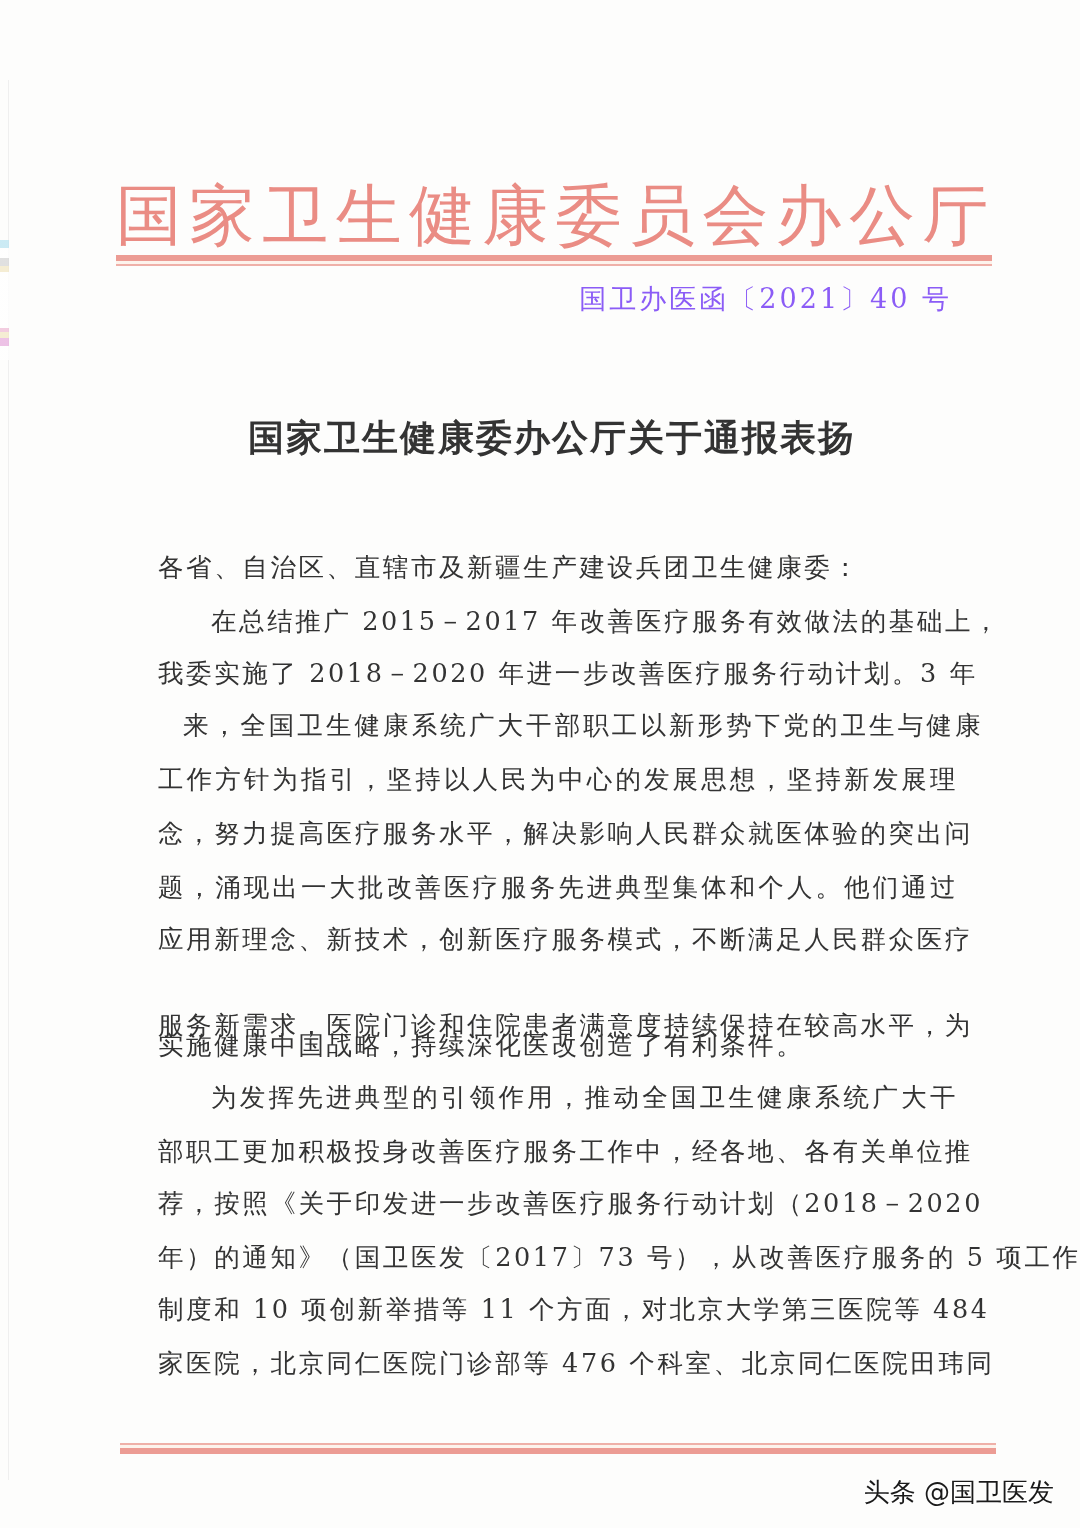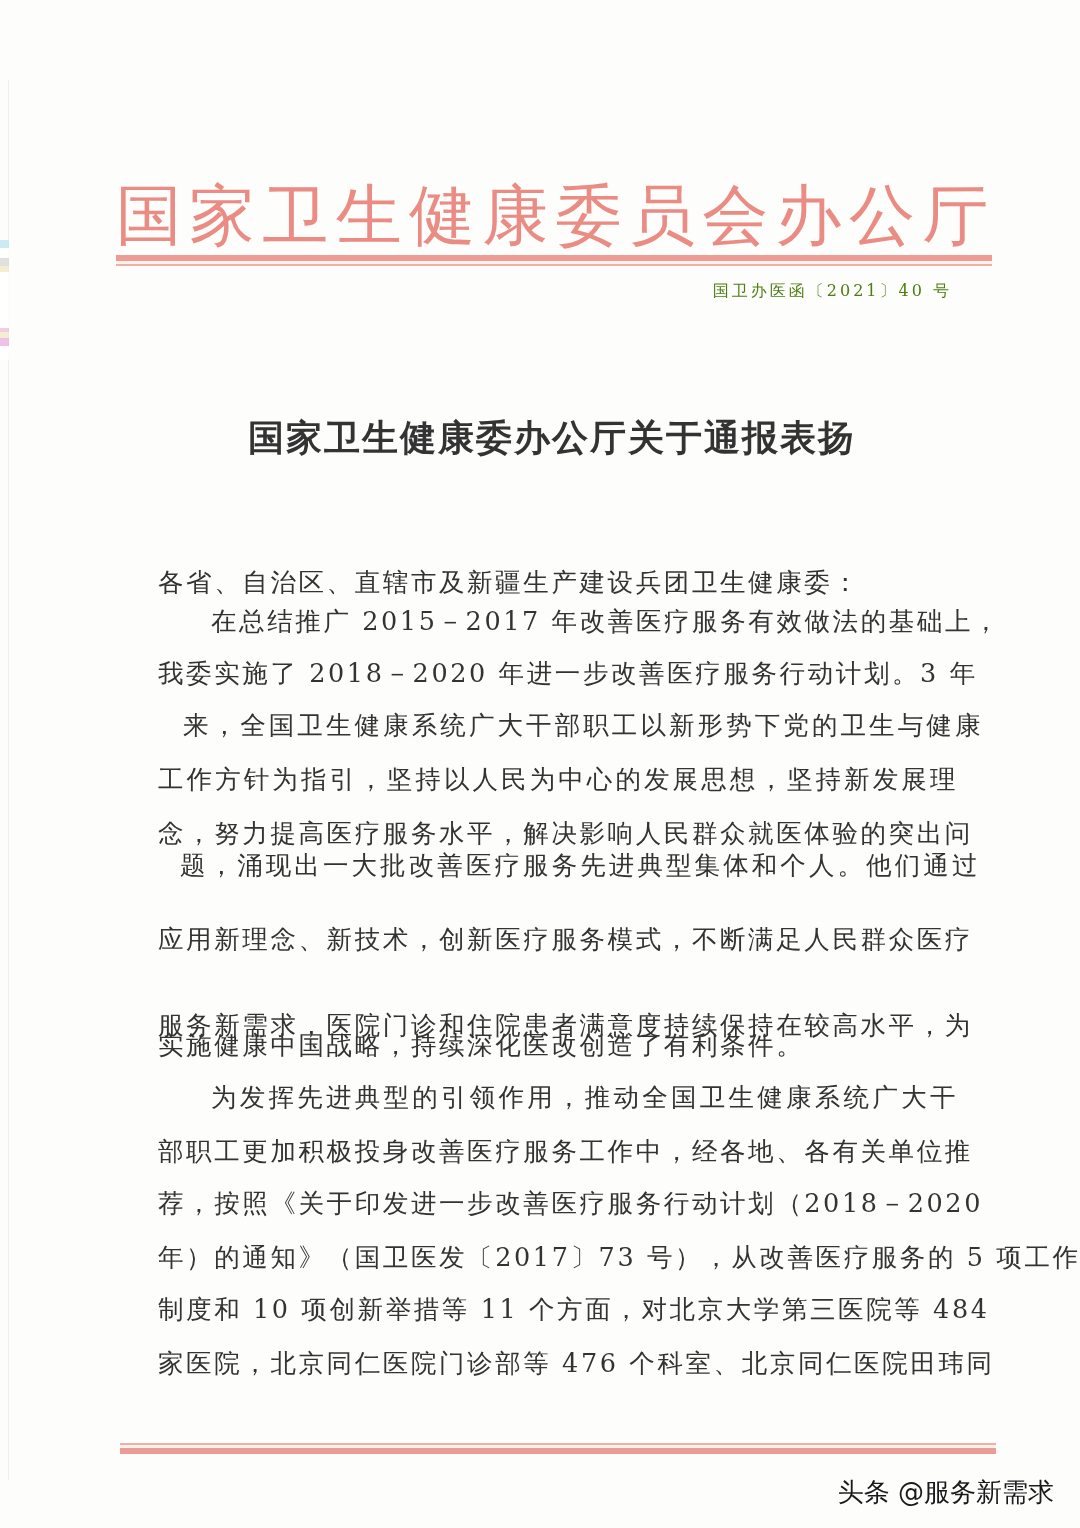--- a/index.html
+++ b/index.html
@@ -77,22 +77,22 @@
       background: #fdf3ec;
     }
     .rule-thin {
       height: 2px;
       background: #efb0a8;
     }
     .doc-number {
       position: absolute;
       right: 128px;
       top: 281px;
-      font-size: 16px;
-      color: #4d7c0f;
+      font-size: 27px;
+      color: #8b5cf6;
       letter-spacing: 3px;
       text-align: right;
     }
     .title-block {
       position: absolute;
       left: 12px;
       width: 1080px;
       text-align: center;
       top: 411px;
     }
@@ -164,37 +164,37 @@
   <div class="rule-thin"></div>
 </div>
 
 <div class="doc-number">国卫办医函〔2021〕40 号</div>
 
 <div class="title-block">
   <div class="title-line">国家卫生健康委办公厅关于通报表扬</div>
 </div>
 
 <div class="body-text" style="top:0;">
-  <div class="line" style="top:549px;margin-top:15px;">各省、自治区、直辖市及新疆生产建设兵团卫生健康委：</div>
+  <div class="line" style="top:549px;">各省、自治区、直辖市及新疆生产建设兵团卫生健康委：</div>
   <div class="line justify" style="top:603px; left:53px; width:747px;">在总结推广 2015－2017 年改善医疗服务有效做法的基础上，</div>
   <div class="line justify" style="top:655px;">我委实施了 2018－2020 年进一步改善医疗服务行动计划。3 年</div>
   <div class="line justify" style="top:707px;margin-left:25px;">来，全国卫生健康系统广大干部职工以新形势下党的卫生与健康</div>
   <div class="line justify" style="top:761px;">工作方针为指引，坚持以人民为中心的发展思想，坚持新发展理</div>
   <div class="line justify" style="top:815px;">念，努力提高医疗服务水平，解决影响人民群众就医体验的突出问</div>
-  <div class="line justify" style="top:847px;margin-left:22px;">题，涌现出一大批改善医疗服务先进典型集体和个人。他们通过</div>
+  <div class="line justify" style="top:869px;">题，涌现出一大批改善医疗服务先进典型集体和个人。他们通过</div>
   <div class="line justify" style="top:921px;">应用新理念、新技术，创新医疗服务模式，不断满足人民群众医疗</div>
   <div class="line justify" style="top:975px;margin-top:32px;">服务新需求，医院门诊和住院患者满意度持续保持在较高水平，为</div>
   <div class="line" style="top:1027px;text-align:right;">实施健康中国战略，持续深化医改创造了有利条件。</div>
   <div class="line justify" style="top:1079px; left:53px; width:747px;">为发挥先进典型的引领作用，推动全国卫生健康系统广大干</div>
   <div class="line justify" style="top:1133px;">部职工更加积极投身改善医疗服务工作中，经各地、各有关单位推</div>
   <div class="line justify" style="top:1185px;">荐，按照《关于印发进一步改善医疗服务行动计划（2018－2020</div>
   <div class="line justify" style="top:1239px;">年）的通知》（国卫医发〔2017〕73 号），从改善医疗服务的 5 项工作</div>
   <div class="line justify" style="top:1291px;">制度和 10 项创新举措等 11 个方面，对北京大学第三医院等 484</div>
   <div class="line justify" style="top:1345px;">家医院，北京同仁医院门诊部等 476 个科室、北京同仁医院田玮同</div>
 </div>
 
 <div class="red-rule-bottom">
   <div class="rule-thin"></div>
   <div class="rule-gap"></div>
   <div class="rule-thick"></div>
 </div>
 
-<div class="watermark">头条 @服务新需求</div>
+<div class="watermark">头条 @国卫医发</div>
 
 </body></html>

